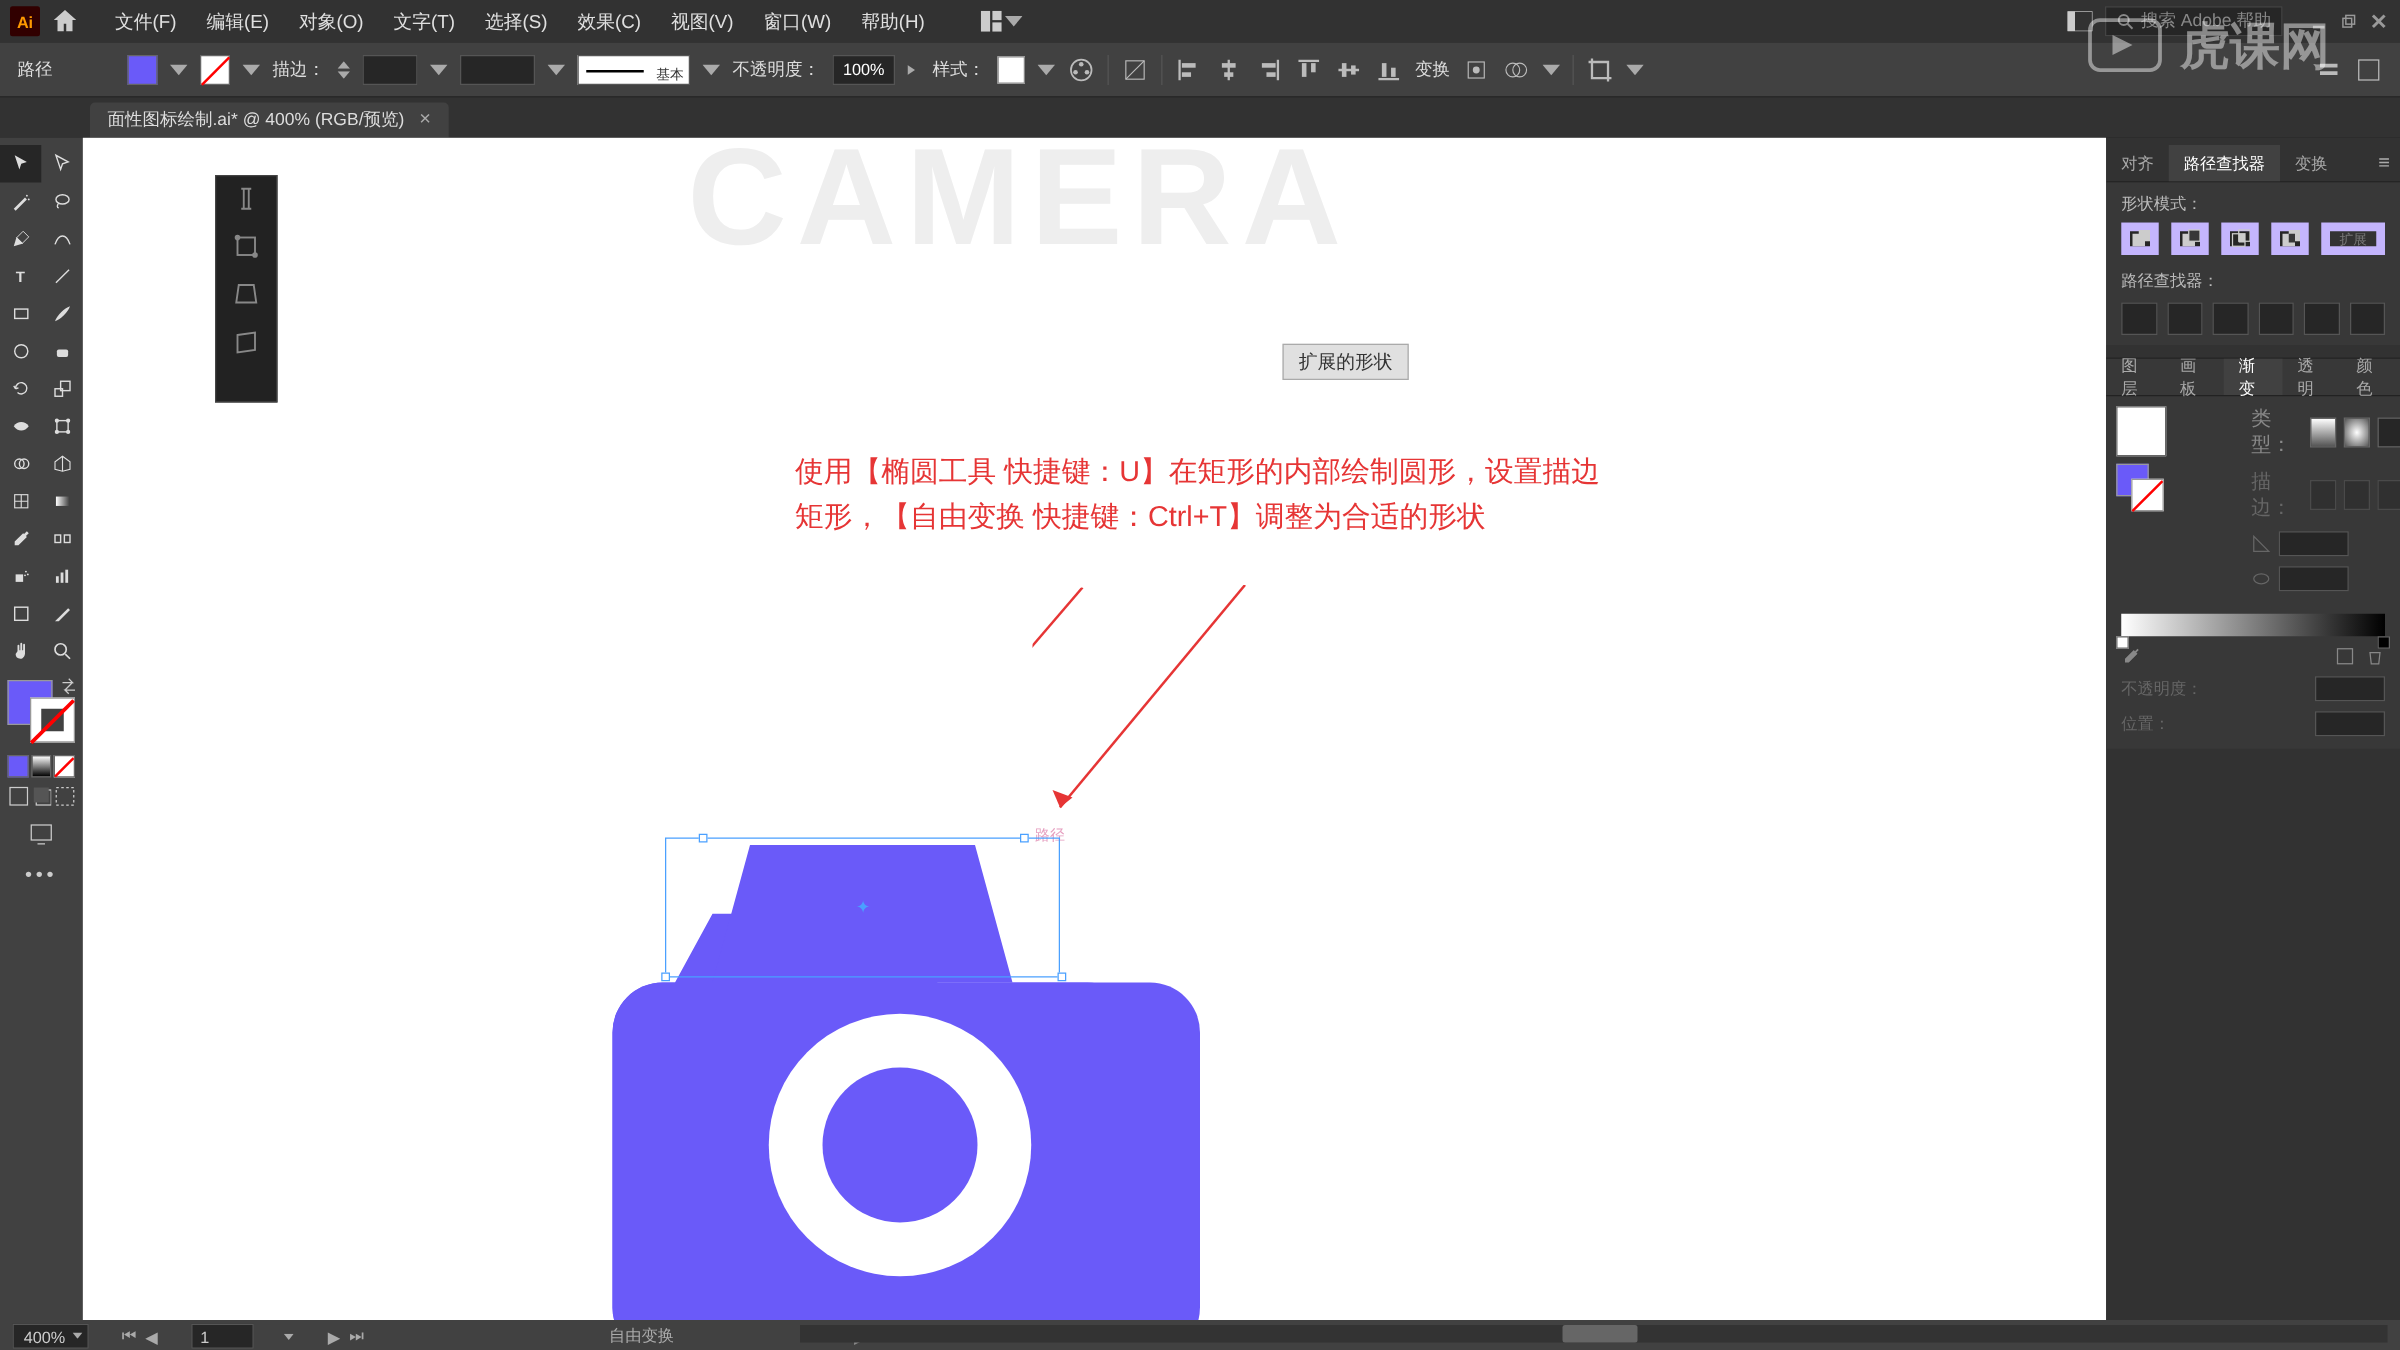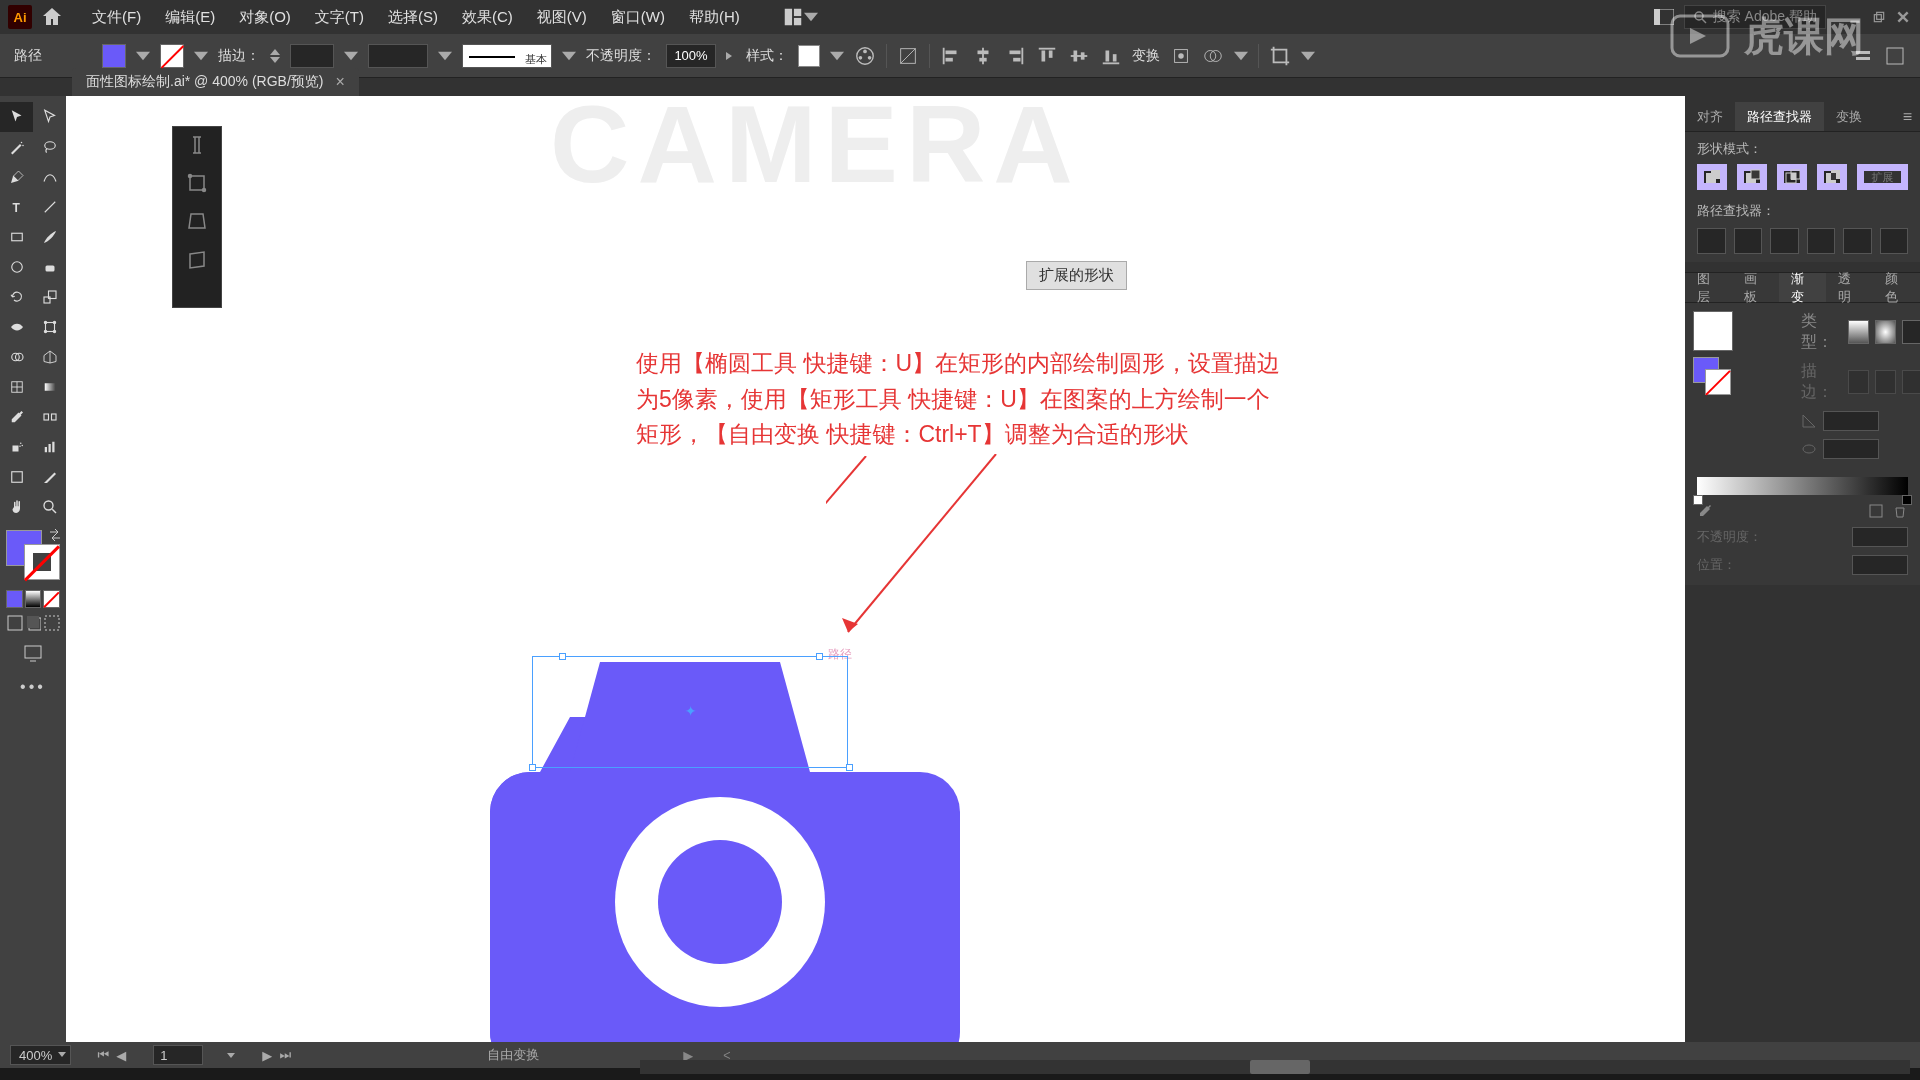--- a/index.html
+++ b/index.html
@@ -26,21 +26,21 @@
 .ctrl-input { background: #262626; border: 1px solid #555; color: #ccc; font-size: 13px; height: 24px; }
 .stroke-w { width: 44px; }
 .stroke-style { width: 90px; background: #fff; display: flex; align-items: flex-end; justify-content: flex-end; padding-right: 4px; color: #333; font-size: 11px; position: relative; }
 .stroke-style::before { content: ""; position: absolute; left: 6px; right: 36px; top: 50%; height: 2px; background: #000; }
 .opacity-input { width: 50px; text-align: center; color: #fff; }
 .style-swatch { width: 22px; height: 22px; background: #fff; border: 1px solid #888; }
 .ctrl-icon { width: 22px; height: 22px; color: #bbb; cursor: pointer; }
 .ctrl-divider { width: 1px; height: 24px; background: #555; }
 
 
-.tabbar { height: 18px; background: #323232; display: flex; align-items: flex-end; padding-left: 72px; }
+.tabbar { height: 32px; background: #323232; display: flex; align-items: flex-end; padding-left: 72px; }
 .doc-tab { height: 28px; background: #414141; border-top-left-radius: 4px; border-top-right-radius: 4px; padding: 0 14px; display: flex; align-items: center; gap: 12px; font-size: 14px; color: #ddd; }
 .tab-close { color: #aaa; cursor: pointer; font-size: 16px; }
 
 
 .main { display: flex; height: calc(100% - 108px - 26px); }
 .toolbox { width: 66px; background: #414141; display: flex; flex-direction: column; padding-top: 6px; }
 .tool-row { display: flex; height: 30px; }
 .tool { width: 33px; height: 30px; display: flex; align-items: center; justify-content: center; color: #ddd; cursor: pointer; }
 .tool.active { background: #262626; }
 .tool svg { width: 18px; height: 18px; }
@@ -533,21 +533,20 @@
           </svg>
         <svg class="ic" viewBox="0 0 24 24" fill="none" stroke="#888" stroke-width="1.5">
             <path d="M5 7l14-2 0 14-14 2z"></path>
           </svg>
       </div>
 
       <button class="expand-btn">扩展的形状</button>
 
       <div class="annotation">
         <div>使用【椭圆工具 快捷键：U】在矩形的内部绘制圆形，设置描边</div>
-        <div>为5像素，使用【矩形工具 快捷键：U】在图案的上方绘制一个</div>
         <div>矩形，【自由变换 快捷键：Ctrl+T】调整为合适的形状</div>
       </div>
       <svg class="arrow-svg" width="60" height="190">
         <defs>
             <marker id="ah" markerWidth="10" markerHeight="10" refX="5" refY="5" orient="auto">
               <path d="M0 0L10 5L0 10z" fill="#e63535"></path>
             </marker>
           </defs>
         <line x1="170" y1="0" x2="20" y2="175" stroke="#e63535" stroke-width="2" marker-end="url(#ah)" transform="translate(-130,0)"></line>
         <line x1="40" y1="0" x2="12" y2="175" stroke="#e63535" stroke-width="2" marker-end="url(#ah)" style="display:none"></line>

